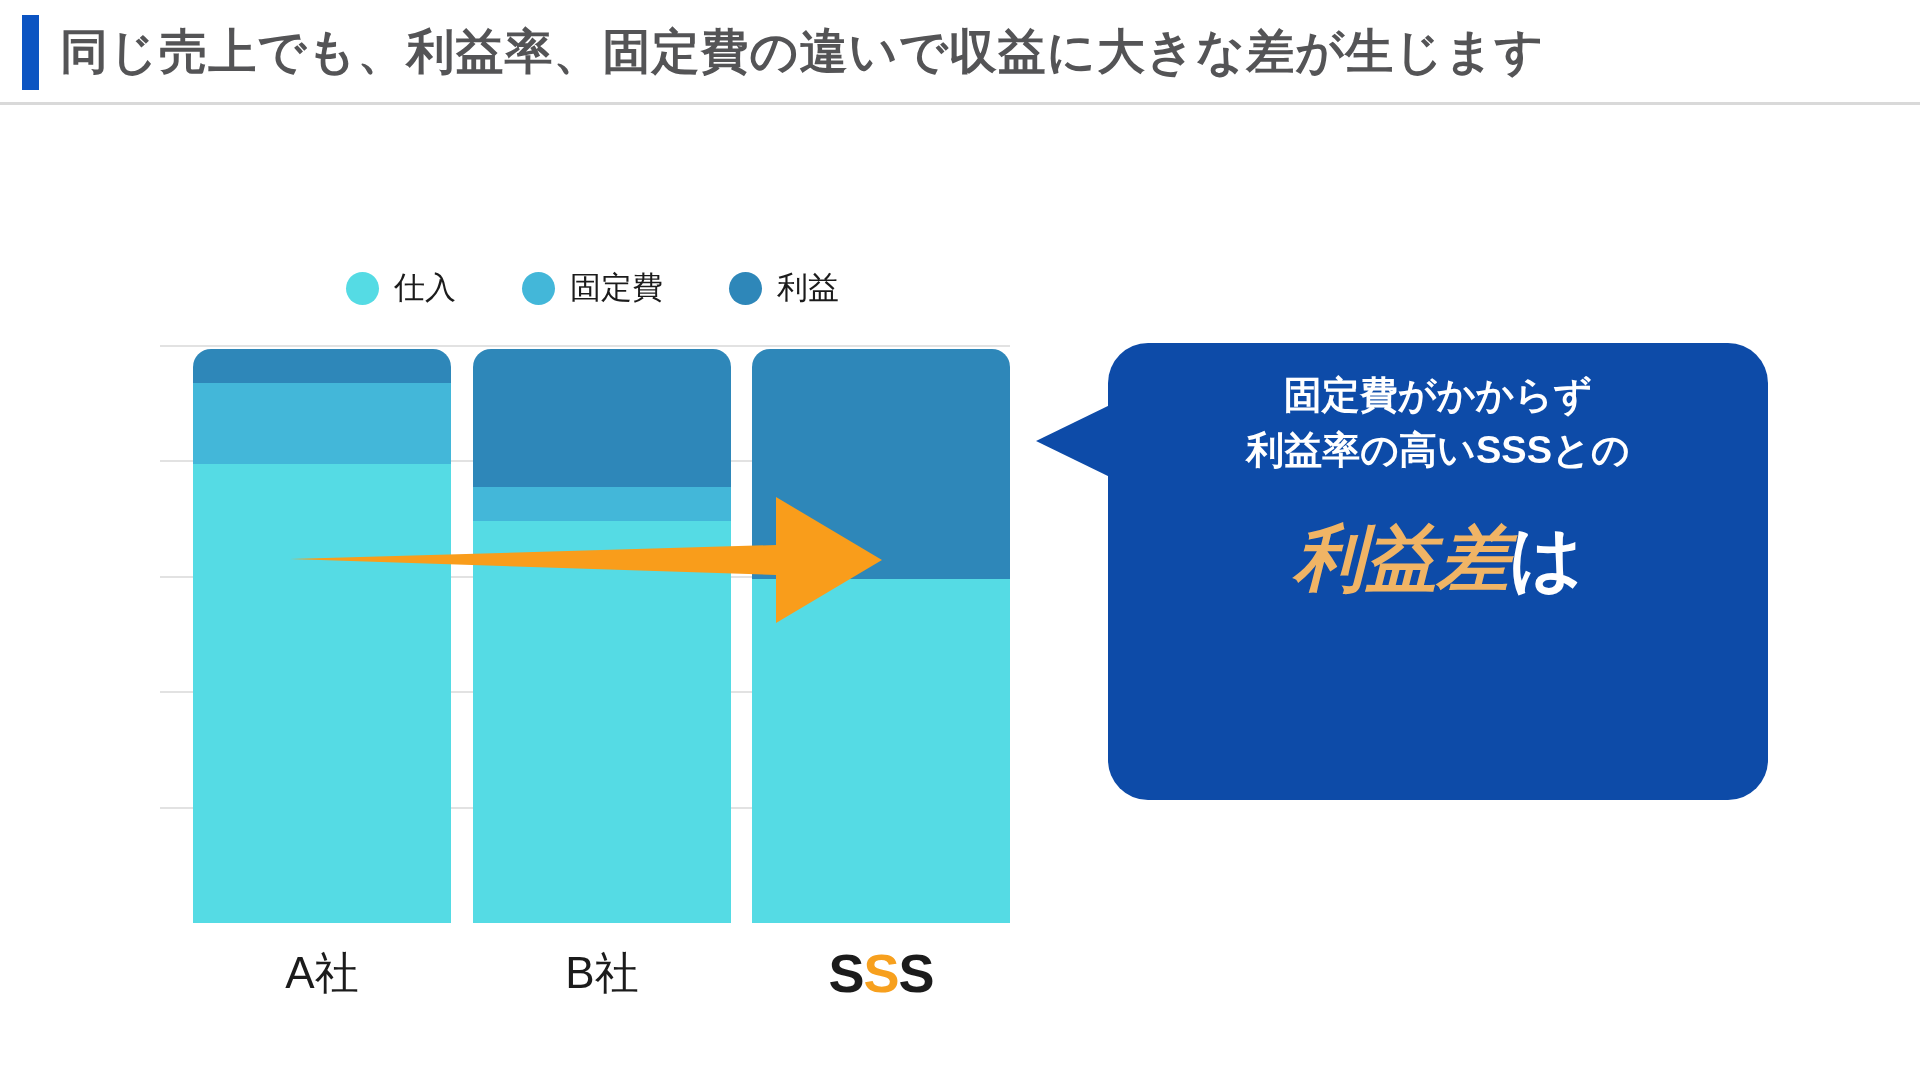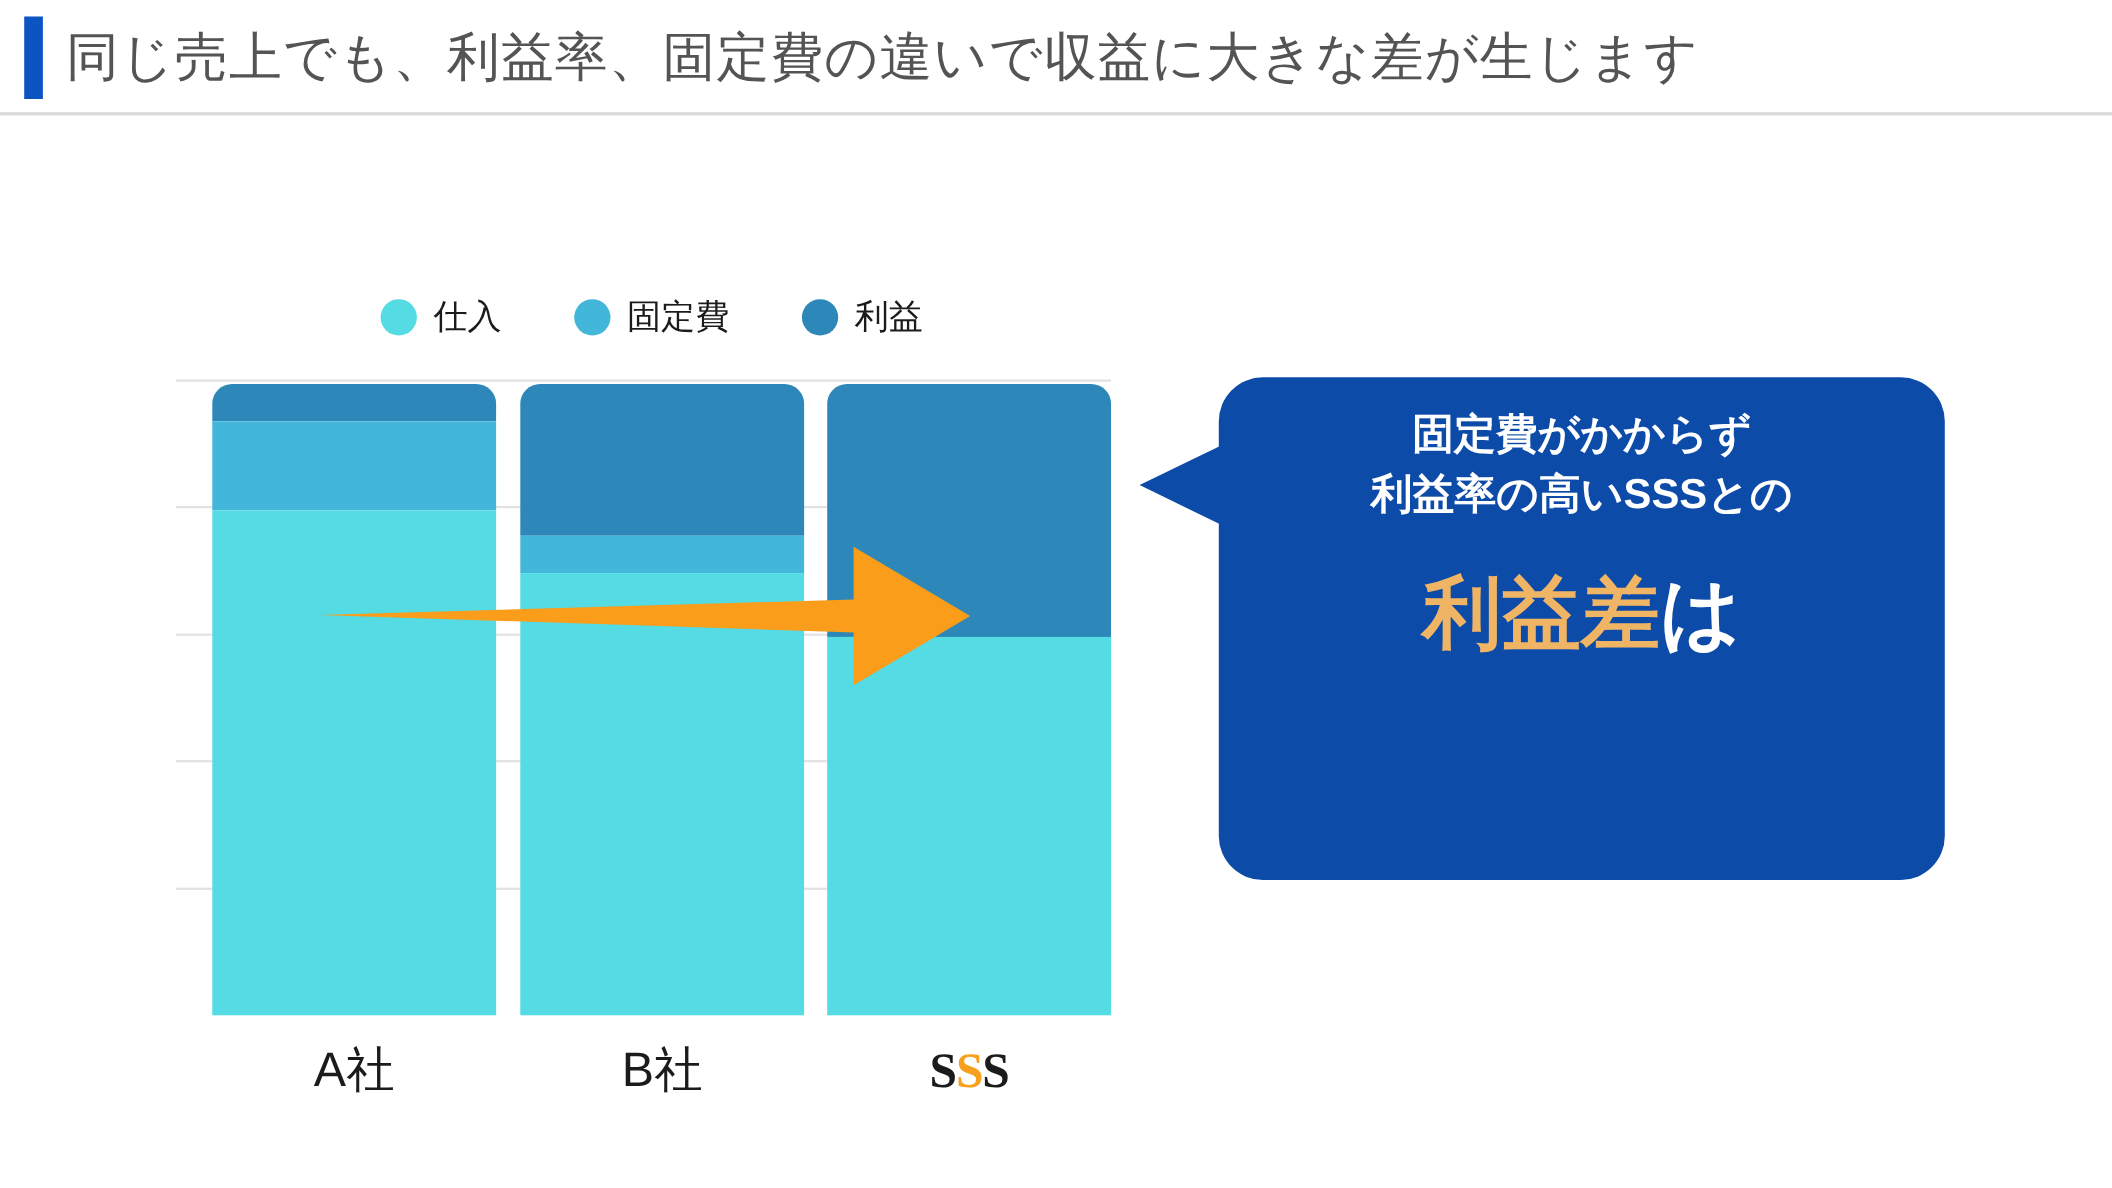--- a/index.html
+++ b/index.html
@@ -11,21 +11,21 @@
   .slide{position:absolute;inset:0;}
 
   
   .title-accent{
     position:absolute;left:22px;top:15px;width:17px;height:75px;
     background:var(--title-accent);
   }
   .slide-title{
     position:absolute;left:60px;top:0;height:103px;margin:0;
     display:flex;align-items:center;
-    font-size:48px;font-weight:normal;color:var(--title-text);
+    font-size:48px;font-weight:bold;color:var(--title-text);
     letter-spacing:1px;white-space:nowrap;
   }
   .header-divider{
     position:absolute;left:0;top:102px;width:1920px;height:3px;
     background:var(--divider);
   }
 
   
   .legend{
     position:absolute;left:346px;top:270px;height:36px;
@@ -39,39 +39,39 @@
   .plot{position:absolute;left:160px;top:346px;width:850px;height:577px;}
   .gridline{position:absolute;left:0;width:850px;height:2px;background:var(--gridline);}
   .bar{position:absolute;top:3px;height:574px;width:258px;display:flex;flex-direction:column;}
   .seg{width:100%;}
   .seg.rounded{border-radius:18px 18px 0 0;}
   .xlabel{
     position:absolute;top:592px;width:258px;height:70px;line-height:70px;
     text-align:center;font-size:44px;color:var(--label-text);white-space:nowrap;
   }
   .xlabel.sss{
-    font-family:Liberation Serif, serif;
-    font-weight:bold;font-size:45px;letter-spacing:-1px;
+    font-family:Liberation Sans, sans-serif;
+    font-weight:bold;font-size:54px;letter-spacing:-1px;
   }
 
   
   .overlay{position:absolute;left:0;top:0;width:1920px;height:1080px;pointer-events:none;}
 
   
   .bubble{
     position:absolute;left:1108px;top:343px;width:660px;height:457px;
     background:var(--bubble-bg);border-radius:40px;
     display:flex;flex-direction:column;align-items:center;
     box-sizing:border-box;padding-top:25px;
     color:var(--bubble-text);font-weight:bold;text-align:center;
   }
   .b-small{font-size:38px;line-height:55px;white-space:nowrap;}
   .b-big{font-size:72px;line-height:100px;white-space:nowrap;}
   .b-big.first{margin-top:30px;}
-  .hl{color:var(--bubble-highlight);}
+  .hl{color:var(--bubble-highlight);font-style:italic;}
 </style>
 </head>
 <body style="--title-accent: #0b54c2; --title-text: #545456; --divider: #d9d9d9; --gridline: #e2e2e2; --label-text: #1b1b1b; --arrow: #f99d1b; --bubble-bg: #0d4ba8; --bubble-text: #ffffff; --bubble-highlight: #f0b465;">
 
 <div class="slide">
 
   <div class="title-accent"></div>
   <h1 class="slide-title">同じ売上でも、利益率、固定費の違いで収益に大きな差が生じます</h1>
   <div class="header-divider"></div>
 

